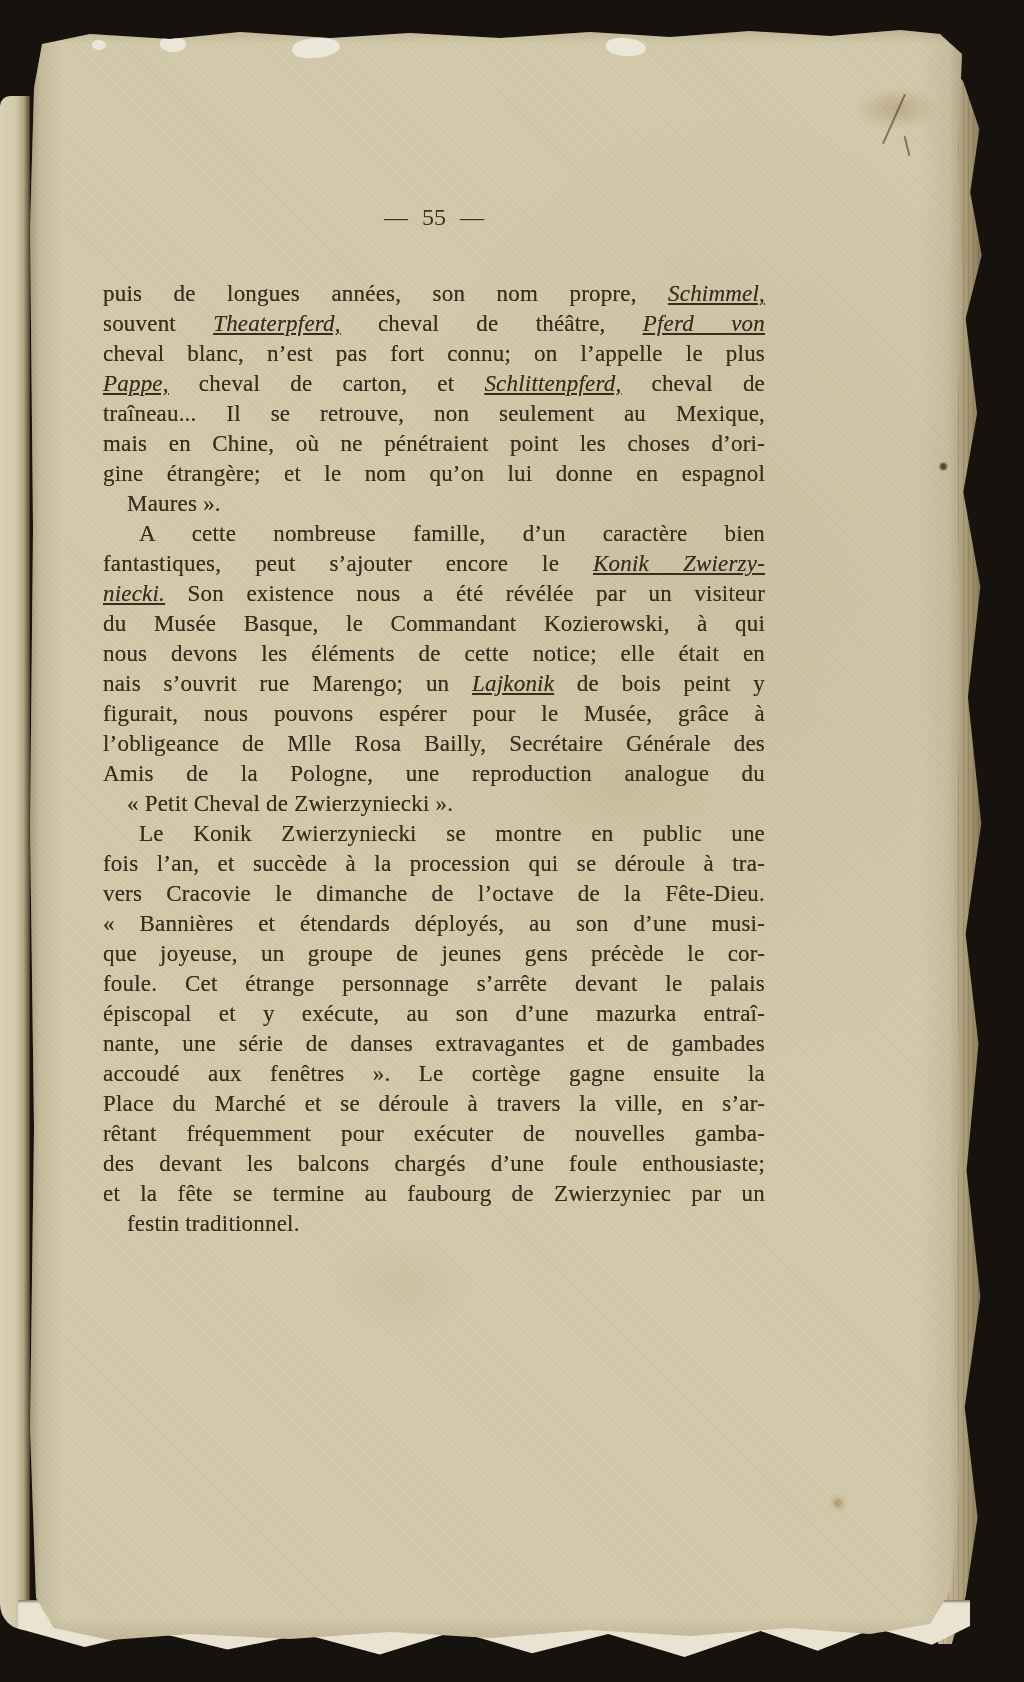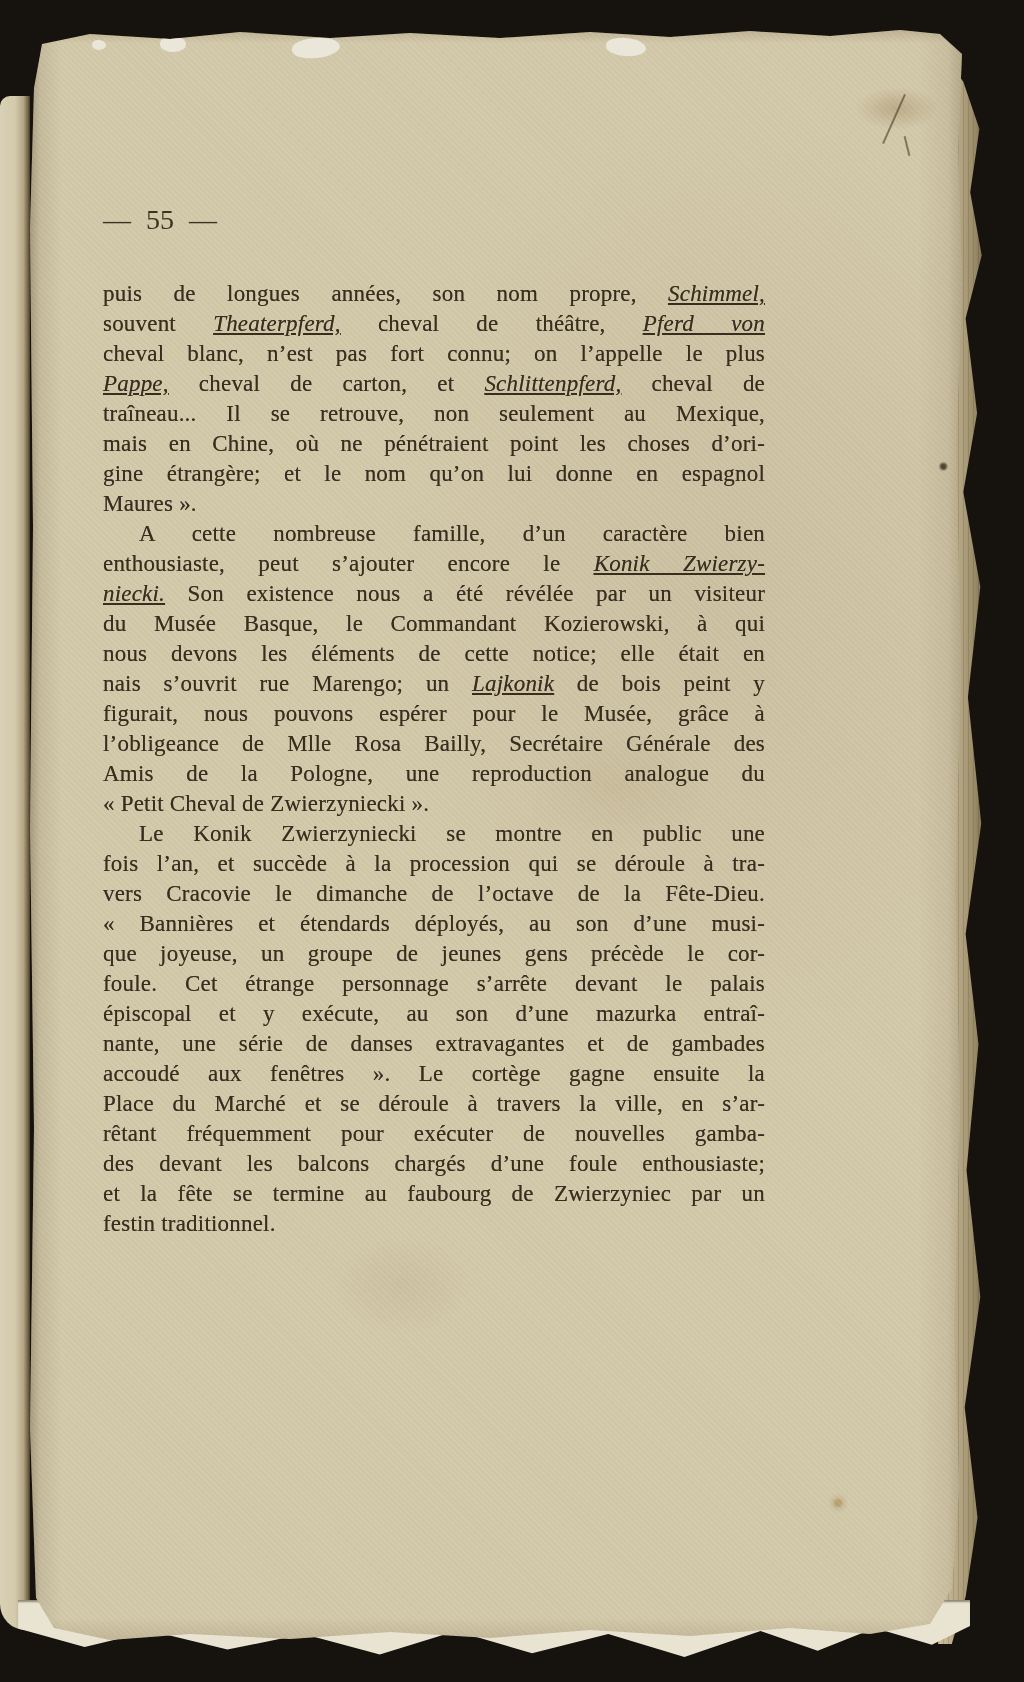--- a/index.html
+++ b/index.html
@@ -46,30 +46,30 @@
       linear-gradient(270deg,rgba(110,92,60,.30) 0px,rgba(110,92,60,.10) 14px,rgba(110,92,60,0) 44px),
       linear-gradient(180deg,rgba(120,100,64,.26) 0px,rgba(120,100,64,0) 15px),
       linear-gradient(0deg,rgba(120,100,64,.18) 0px,rgba(120,100,64,0) 22px);
     background-color:#d3c9aa;
     clip-path:polygon(12px 16px,60px 6px,140px 11px,210px 4px,300px 10px,380px 5px,470px 10px,560px 4px,640px 9px,720px 3px,800px 8px,870px 2px,910px 6px,932px 26px,928px 120px,932px 260px,926px 420px,931px 640px,925px 860px,930px 1080px,924px 1300px,929px 1460px,922px 1560px,900px 1596px,840px 1606px,760px 1600px,660px 1608px,560px 1602px,460px 1610px,360px 1604px,260px 1611px,160px 1606px,80px 1612px,24px 1600px,6px 1570px,0px 1400px,4px 1100px,0px 800px,3px 500px,0px 200px,4px 60px);
   }
   .paper-chip{position:absolute;background:#eae7da;border-radius:45% 55% 50% 50%;}
   .paper-crack-line{position:absolute;background:rgba(45,34,18,.5);}
   #page-number{
     position:absolute;left:73px;top:176px;width:662px;height:30px;
-    font-size:28px;color:#3b3224;word-spacing:8px;
+    text-align:center;font-size:24px;color:#3b3224;word-spacing:8px;
   }
   #body-text{
     position:absolute;left:73px;top:251px;width:662px;
     font-size:23px;line-height:30px;color:#372e20;
     letter-spacing:.2px;
     text-shadow:0 0 .5px rgba(55,46,32,.65);
   }
   .line{height:30px;text-align:justify;text-align-last:justify;white-space:normal;}
-  .line.end{text-align:left;text-align-last:left;}
+  .line.end{text-align:left;text-align-last:left;margin-left:24px;}
   .line.indent{padding-left:36px;}
   .it{font-style:italic;text-decoration:underline;}
 </style>
 </head>
 <body>
 
 <div id="screen">
 
   <div id="facing-page-edge"></div>
   <div id="page-edge-stack"></div>
@@ -89,21 +89,21 @@
     <div id="body-text">
         <div class="line"><span>puis de longues années, son nom propre, </span><span class="it">Schimmel,</span></div>
         <div class="line"><span>souvent </span><span class="it">Theaterpferd,</span><span> cheval de théâtre, </span><span class="it">Pferd von</span></div>
         <div class="line"><span>cheval blanc, n’est pas fort connu; on l’appelle le plus</span></div>
         <div class="line"><span class="it">Pappe,</span><span> cheval de carton, et </span><span class="it">Schlittenpferd,</span><span> cheval de</span></div>
         <div class="line"><span>traîneau... Il se retrouve, non seulement au Mexique,</span></div>
         <div class="line"><span>mais en Chine, où ne pénétraient point les choses d’ori-</span></div>
         <div class="line"><span>gine étrangère; et le nom qu’on lui donne en espagnol</span></div>
         <div class="line end"><span>Maures ».</span></div>
         <div class="line indent"><span>A cette nombreuse famille, d’un caractère bien</span></div>
-        <div class="line"><span>enthousiaste, peut s’ajouter encore le </span><span class="it">Konik Zwierzy-</span></div>
+        <div class="line"><span>fantastiques, peut s’ajouter encore le </span><span class="it">Konik Zwierzy-</span></div>
         <div class="line"><span class="it">niecki.</span><span> Son existence nous a été révélée par un visiteur</span></div>
         <div class="line"><span>du Musée Basque, le Commandant Kozierowski, à qui</span></div>
         <div class="line"><span>nous devons les éléments de cette notice; elle était en</span></div>
         <div class="line"><span>nais s’ouvrit rue Marengo; un </span><span class="it">Lajkonik</span><span> de bois peint y</span></div>
         <div class="line"><span>figurait, nous pouvons espérer pour le Musée, grâce à</span></div>
         <div class="line"><span>l’obligeance de Mlle Rosa Bailly, Secrétaire Générale des</span></div>
         <div class="line"><span>Amis de la Pologne, une reproduction analogue du</span></div>
         <div class="line end"><span>« Petit Cheval de Zwierzyniecki ».</span></div>
         <div class="line indent"><span>Le Konik Zwierzyniecki se montre en public une</span></div>
         <div class="line"><span>fois l’an, et succède à la procession qui se déroule à tra-</span></div>

